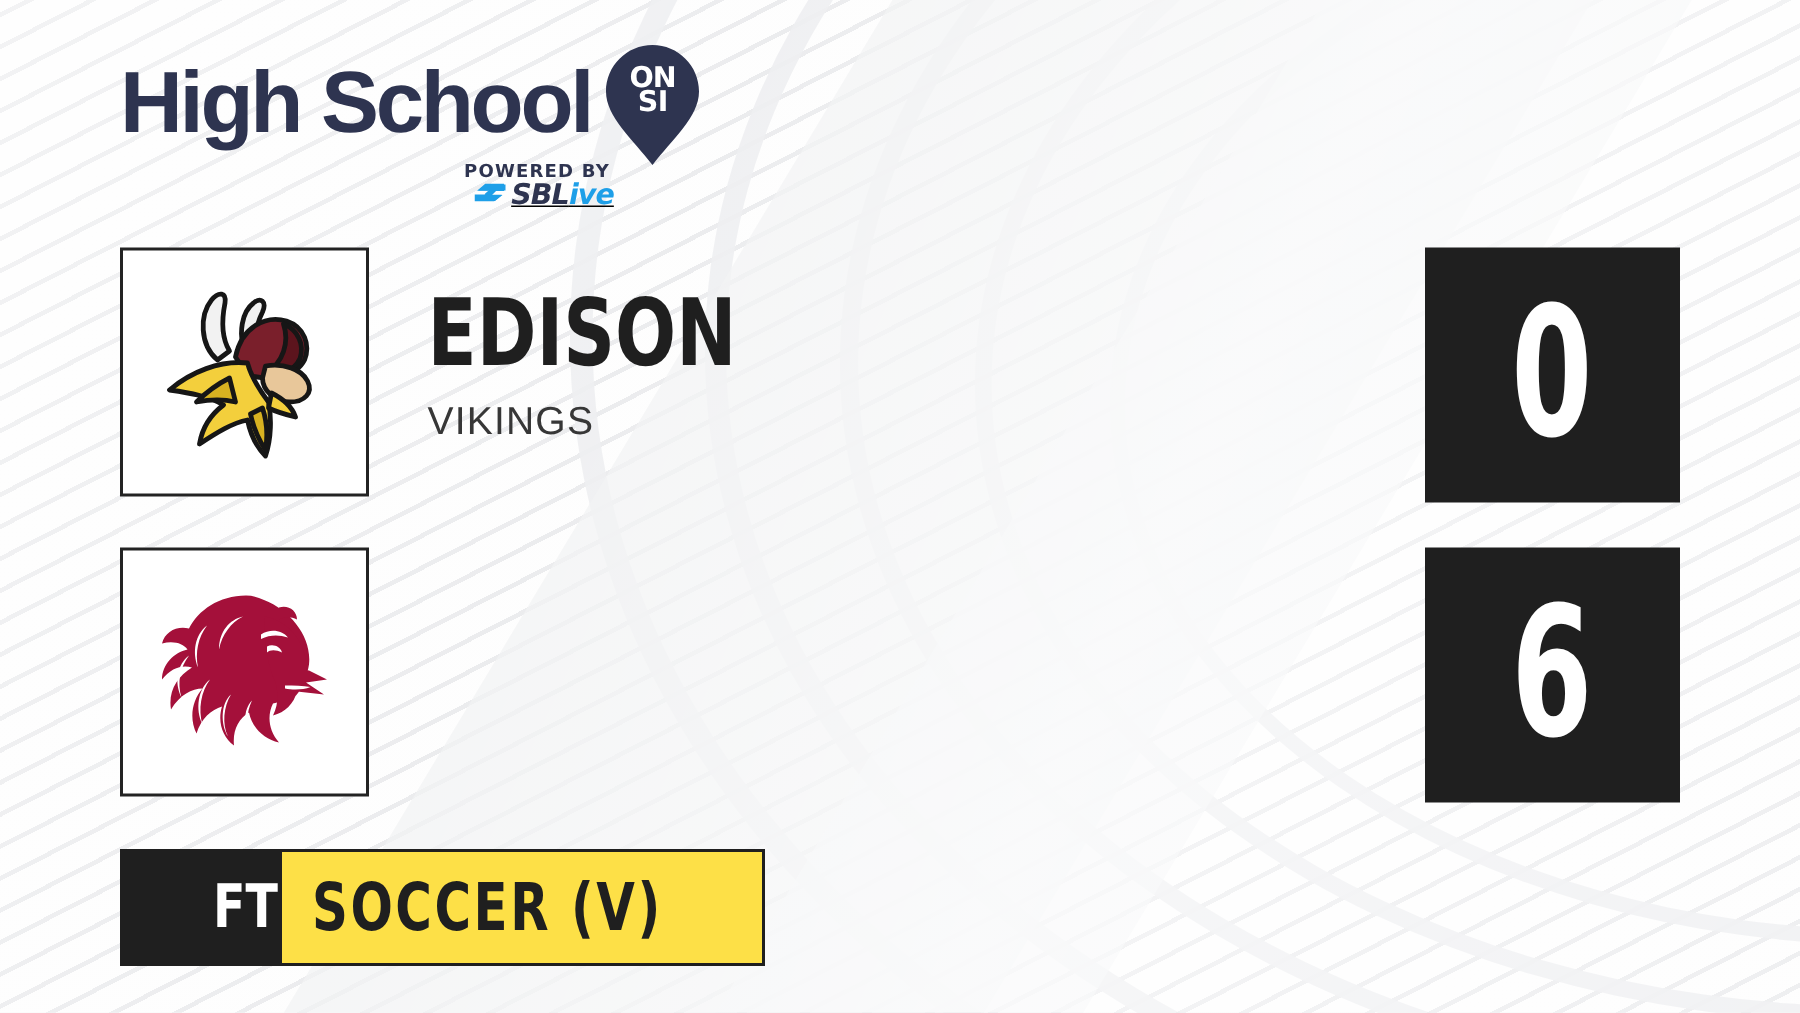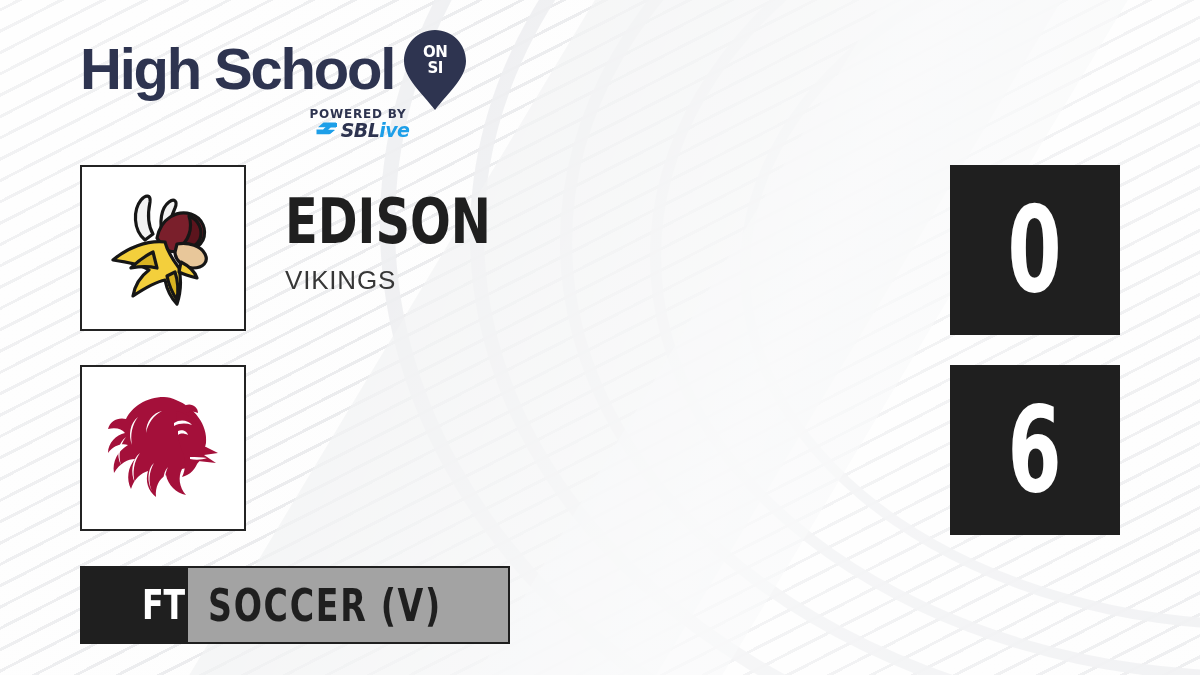--- a/index.html
+++ b/index.html
@@ -109,21 +109,21 @@
   .pin svg { display: block; }
   .pin-text {
     position: absolute;
     left: 0;
     top: 14px;
     width: 62px;
     text-align: center;
     color: #ffffff;
     font-family: "DejaVu Sans", sans-serif;
     font-weight: 700;
-    font-size: 15px;
+    font-size: 19px;
     line-height: 16px;
     letter-spacing: -0.5px;
   }
   .powered-row {
     display: flex;
     align-items: center;
     margin-top: 5px;
     padding-left: 126px;
     flex-direction: column;
   }
@@ -131,20 +131,21 @@
     font-family: "DejaVu Sans", sans-serif;
     font-weight: 700;
     font-size: 12px;
     letter-spacing: 0.8px;
     color: #2e3450;
   }
   .sblive {
     display: flex;
     align-items: center;
     margin-left: 9px;
+    text-decoration: underline;
   }
   .sb-mark {
     width: 22px;
     height: 17px;
     margin-right: 3px;
   }
   .sb-text {
     font-family: "DejaVu Sans", sans-serif;
     font-weight: 700;
     font-style: italic;
@@ -248,21 +249,21 @@
   }
   .status-code span {
     font-family: "DejaVu Sans Condensed", "Liberation Sans Narrow", "Liberation Sans", sans-serif;
     font-weight: 700;
     font-size: 40px;
     color: #ffffff;
     letter-spacing: 0px;
     transform: scaleX(0.88);
   }
   .status-label {
-    background: #a3a3a3;
+    background: #fde047;
     border: 2px solid #1f1f1f;
     border-left: none;
     box-sizing: border-box;
     display: flex;
     align-items: center;
     padding: 0 22px 0 20px;
   }
   .status-label span {
     font-family: "DejaVu Sans Condensed", "Liberation Sans Narrow", "Liberation Sans", sans-serif;
     font-weight: 700;

